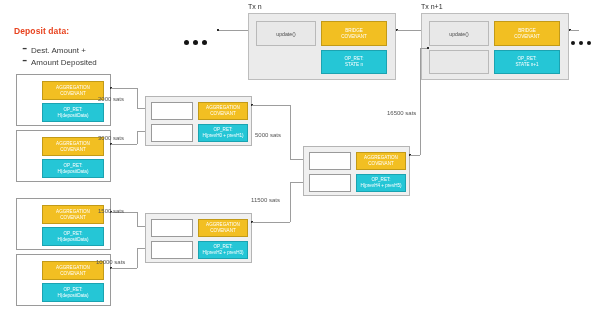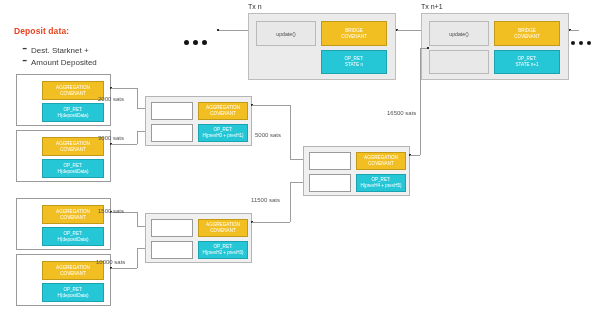--- a/index.html
+++ b/index.html
@@ -157,21 +157,21 @@
 </style>
 </head>
 <body>
 
 <div id="canvas">
 
   <div class="abs" style="left:14px; top:26px; width:130px;">
     <div class="legend-title">Deposit data:</div>
     <div class="abs" style="left:8px; top:13px; width:130px;">
       <span class="legend-dash">-</span>
-      <span class="legend-item" style="margin-left:9px;">Dest. Starknet +</span>
+      <span class="legend-item" style="margin-left:9px;">Dest. Amount +</span>
     </div>
     <div class="abs" style="left:8px; top:25px; width:130px;">
       <span class="legend-dash">-</span>
       <span class="legend-item" style="margin-left:9px;">Amount Deposited</span>
     </div>
   </div>
 
   <div class="abs ellipsis" style="left:184px; top:40px;">
     <i></i>
     <i></i>

